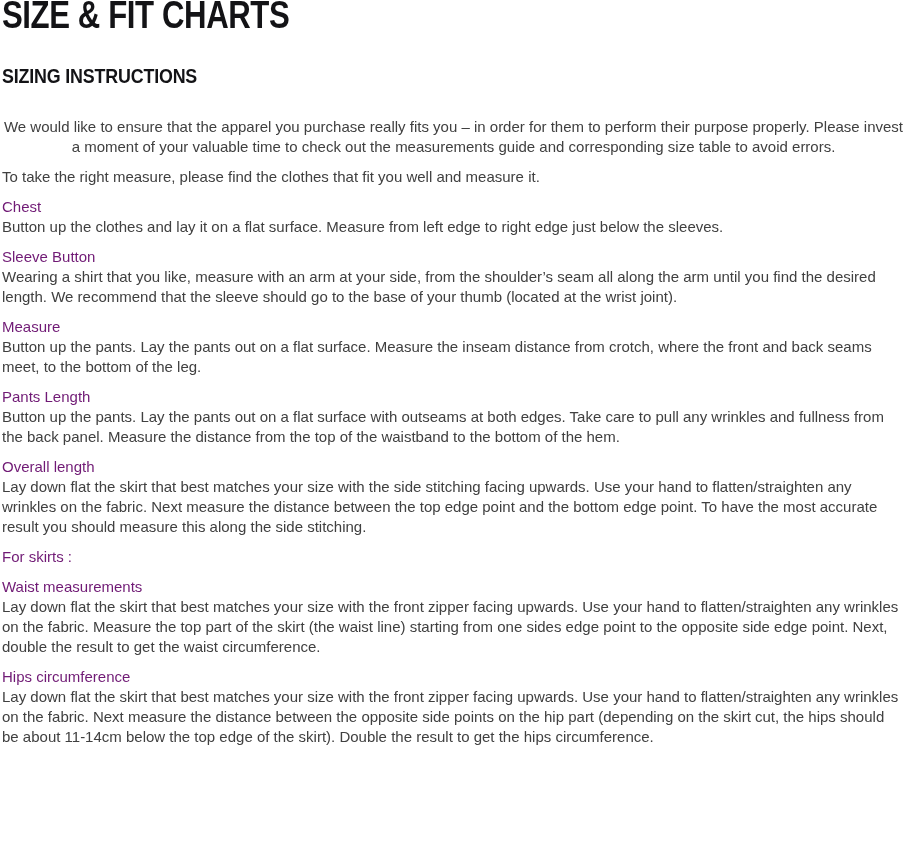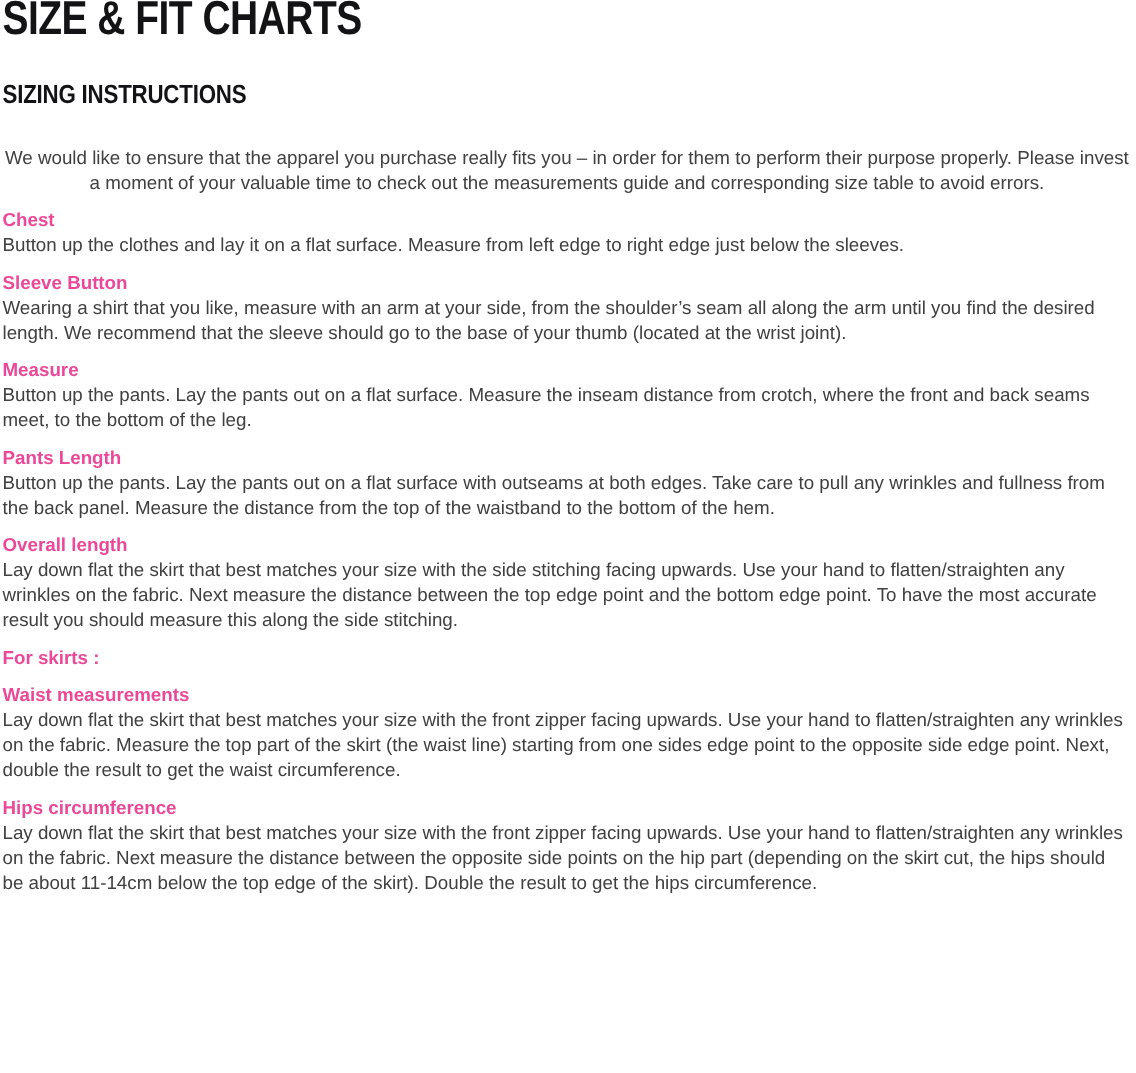--- a/index.html
+++ b/index.html
@@ -33,33 +33,34 @@
     font-weight: 800;
     color: #131316;
     letter-spacing: -0.2px;
     transform: scaleX(0.85);
     transform-origin: 0 0;
     white-space: nowrap;
   }
   main p { margin: 0 0 10px 0; }
   main p.first { margin-top: 31px; text-align: center; }
   main p.extra-gap { margin-top: 10px; }
-  main strong { font-weight: bold; color: #ec4899; }
+  main strong { font-weight: normal; color: #701a75; }
 </style>
 </head>
 <body>
 
 <main>
 
   <h1 class="page-title">SIZE &amp; FIT CHARTS</h1>
 
   <h2 class="section-subtitle">SIZING INSTRUCTIONS</h2>
 
   <p class="first">We would like to ensure that the apparel you purchase really fits you – in order for them to perform their purpose properly. Please invest a moment of your valuable time to check out the measurements guide and corresponding size table to avoid errors.</p>
 
+  <p>To take the right measure, please find the clothes that fit you well and measure it.</p>
 
   <p><strong>Chest</strong><br><span>Button up the clothes and lay it on a flat surface. Measure from left edge to right edge just below the sleeves.</span></p>
 
 
   <p><strong>Sleeve Button</strong><br><span>Wearing a shirt that you like, measure with an arm at your side, from the shoulder’s seam all along the arm until you find the desired length. We recommend that the sleeve should go to the base of your thumb (located at the wrist joint).</span></p>
 
 
   <p><strong>Measure</strong><br><span>Button up the pants. Lay the pants out on a flat surface. Measure the inseam distance from crotch, where the front and back seams meet, to the bottom of the leg.</span></p>
 
   <p><strong>Pants Length</strong><br><span>Button up the pants. Lay the pants out on a flat surface with outseams at both edges. Take care to pull any wrinkles and fullness from the back panel. Measure the distance from the top of the waistband to the bottom of the hem.</span></p>

